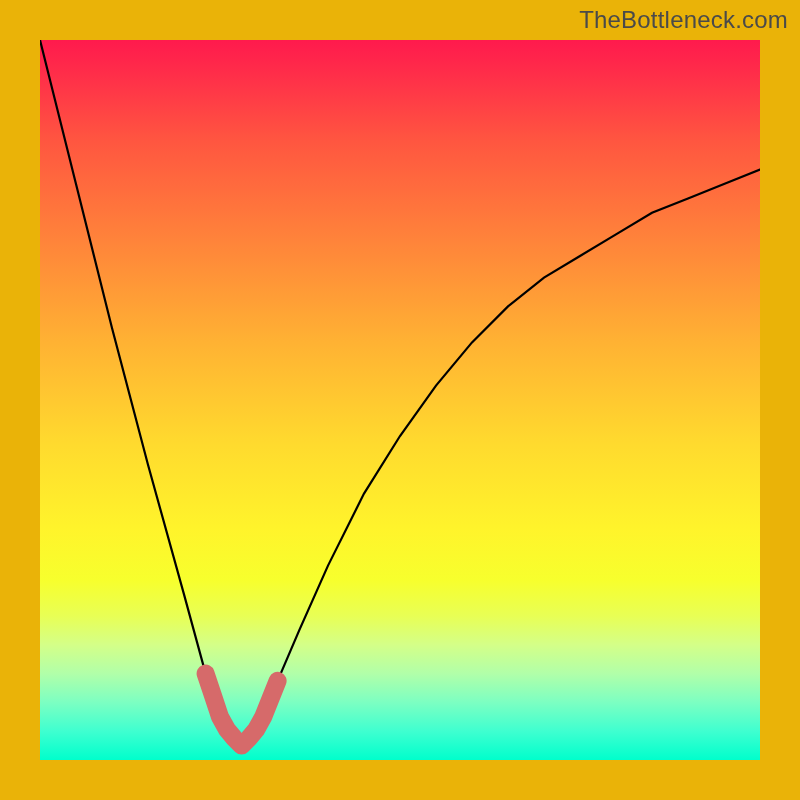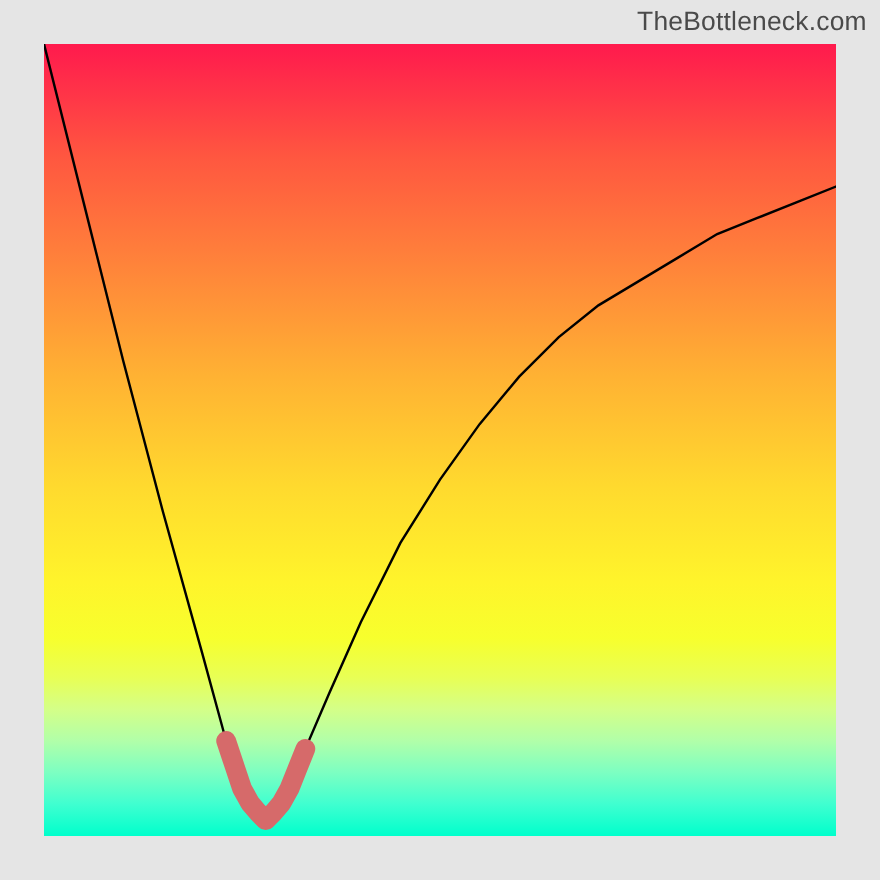--- a/index.html
+++ b/index.html
@@ -10,21 +10,21 @@
     background: #000;
     overflow: hidden;
     font-family: Arial, Helvetica, sans-serif;
   }
   .frame {
     position: absolute;
     left: 0;
     top: 0;
     width: 800px;
     height: 800px;
-    background: #e5e5e5;
+    background: #eab308;
   }
   .plot-area {
     position: absolute;
     left: 40px;
     top: 40px;
     width: 720px;
     height: 720px;
     overflow: hidden;
   }
   .gradient {

